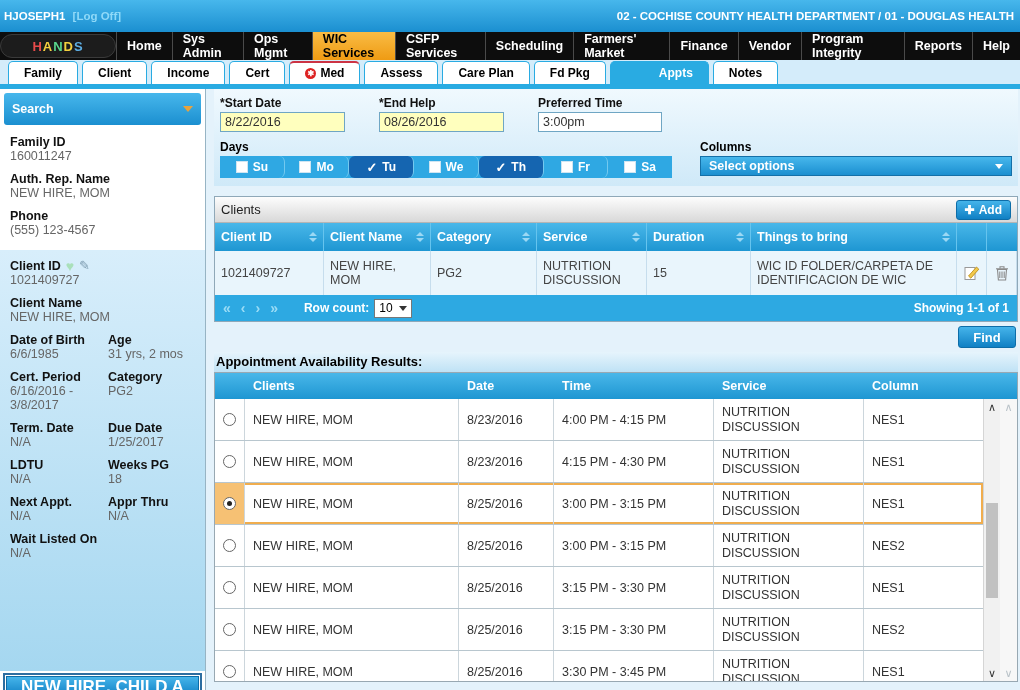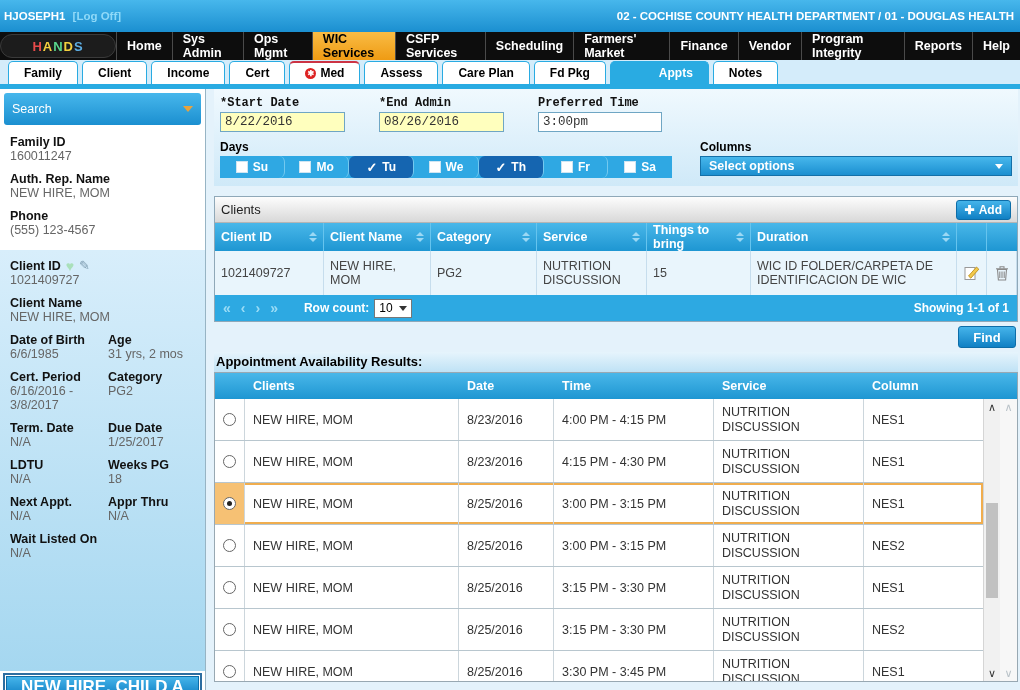--- a/index.html
+++ b/index.html
@@ -37,21 +37,21 @@
     font-size:8px; line-height:11px; text-align:center; display:inline-block; }
   .bluebar { height:5px; background:#29abe2; }
 
   
   .content { display:flex; height:637px; }
 
   
   .sidebar { width:206px; background:#fff; border-right:1px solid #97b4c4;
     display:flex; flex-direction:column; }
   .search-hd { margin:4px 4px 2px 4px; height:24px; border-radius:3px;
-    background:linear-gradient(#47b7ec,#1b8fd0); color:#fff; font-weight:normal;
+    background:linear-gradient(#47b7ec,#1b8fd0); color:#fff; font-weight:bold;
     font-size:12.5px; display:flex; align-items:center; padding:16px 8px; cursor:pointer; }
   .search-hd .car { margin-left:auto; width:0; height:0; border-left:5px solid transparent;
     border-right:5px solid transparent; border-top:6px solid #e8a33d; }
   .side-white { padding:8px 10px 4px 10px; }
   .fld { margin-bottom:9px; }
   .fld .lb { font-size:12.5px; font-weight:bold; color:#111; }
   .fld .vl { font-size:12.5px; color:#666; }
   .side-client { flex:1; background:linear-gradient(#d8eefb,#a5d7f0);
     padding:8px 10px 4px 10px; }
   .cid-row { display:flex; align-items:center; gap:5px; }
@@ -62,21 +62,21 @@
   .btn-frame { margin:2px 3px 4px 3px; border:2px solid #2c6da0; background:#fff; }
   .side-btn { height:21px; margin:1px; background:linear-gradient(#45b4ea,#1080c4);
     color:#fff; font-weight:bold; font-size:17px; display:flex; align-items:center;
     justify-content:center; cursor:pointer; border:1px solid #0d6da8; }
 
   
   .main { flex:1; position:relative; padding:0 2px 0 8px; }
 
   .form-area { background:linear-gradient(#f0f9fe,#cfe9f8); padding:7px 6px 8px 6px; }
   .frow { display:flex; }
-  .fgroup { margin-right:34px;font-family:Liberation Mono, monospace; }
+  .fgroup { margin-right:34px; }
   .fgroup .lb { font-size:12px; font-weight:bold; color:#111; margin-bottom:2px; }
   .tbox { height:20px; border:1px solid #6fa6c4; background:#fff; font-size:12.5px;
     color:#333; padding:2px 4px; display:flex; align-items:center; }
   .yellow { background:#ffffbe; }
   .w125 { width:125px; } .w128 { width:124px; }
   .clinic-sel { width:312px; display:flex; margin-right:0; }
   .clinic-sel .tbox { flex:1; border-right:none; }
   .sel-arrow { width:20px; height:20px; background:linear-gradient(#47b7ec,#1b8fd0);
     border:1px solid #1470a8; display:flex; align-items:center; justify-content:center; cursor:pointer; }
   .sel-arrow i { width:0; height:0; border-left:4px solid transparent;
@@ -315,21 +315,21 @@
 
   <div class="main">
 
     <div class="form-area">
       <div class="frow">
         <div class="fgroup">
           <div class="lb">*Start Date</div>
           <div class="tbox yellow w125">8/22/2016</div>
         </div>
         <div class="fgroup">
-          <div class="lb">*End Admin</div>
+          <div class="lb">*End Help</div>
           <div class="tbox yellow w125">08/26/2016</div>
         </div>
         <div class="fgroup">
           <div class="lb">Preferred Time</div>
           <div class="tbox w128">3:00pm</div>
         </div>
       </div>
       <div class="frow2">
         <div class="days-wrap">
           <div class="lb" style="font-size:12px;font-weight:bold;margin-bottom:2px">Days</div>
@@ -405,28 +405,28 @@
             </span>
           </div>
         <div class="hc">
             <span>Service</span>
             <span class="sorter">
               <span class="s-up"></span>
               <span class="s-dn"></span>
             </span>
           </div>
         <div class="hc">
-            <span>Things to bring</span>
+            <span>Duration</span>
             <span class="sorter">
               <span class="s-up"></span>
               <span class="s-dn"></span>
             </span>
           </div>
         <div class="hc">
-            <span>Duration</span>
+            <span>Things to bring</span>
             <span class="sorter">
               <span class="s-up"></span>
               <span class="s-dn"></span>
             </span>
           </div>
         <div class="hc"></div>
         <div class="hc"></div>
       </div>
       <div class="c-grid c-row">
         <div class="cc">1021409727</div>

